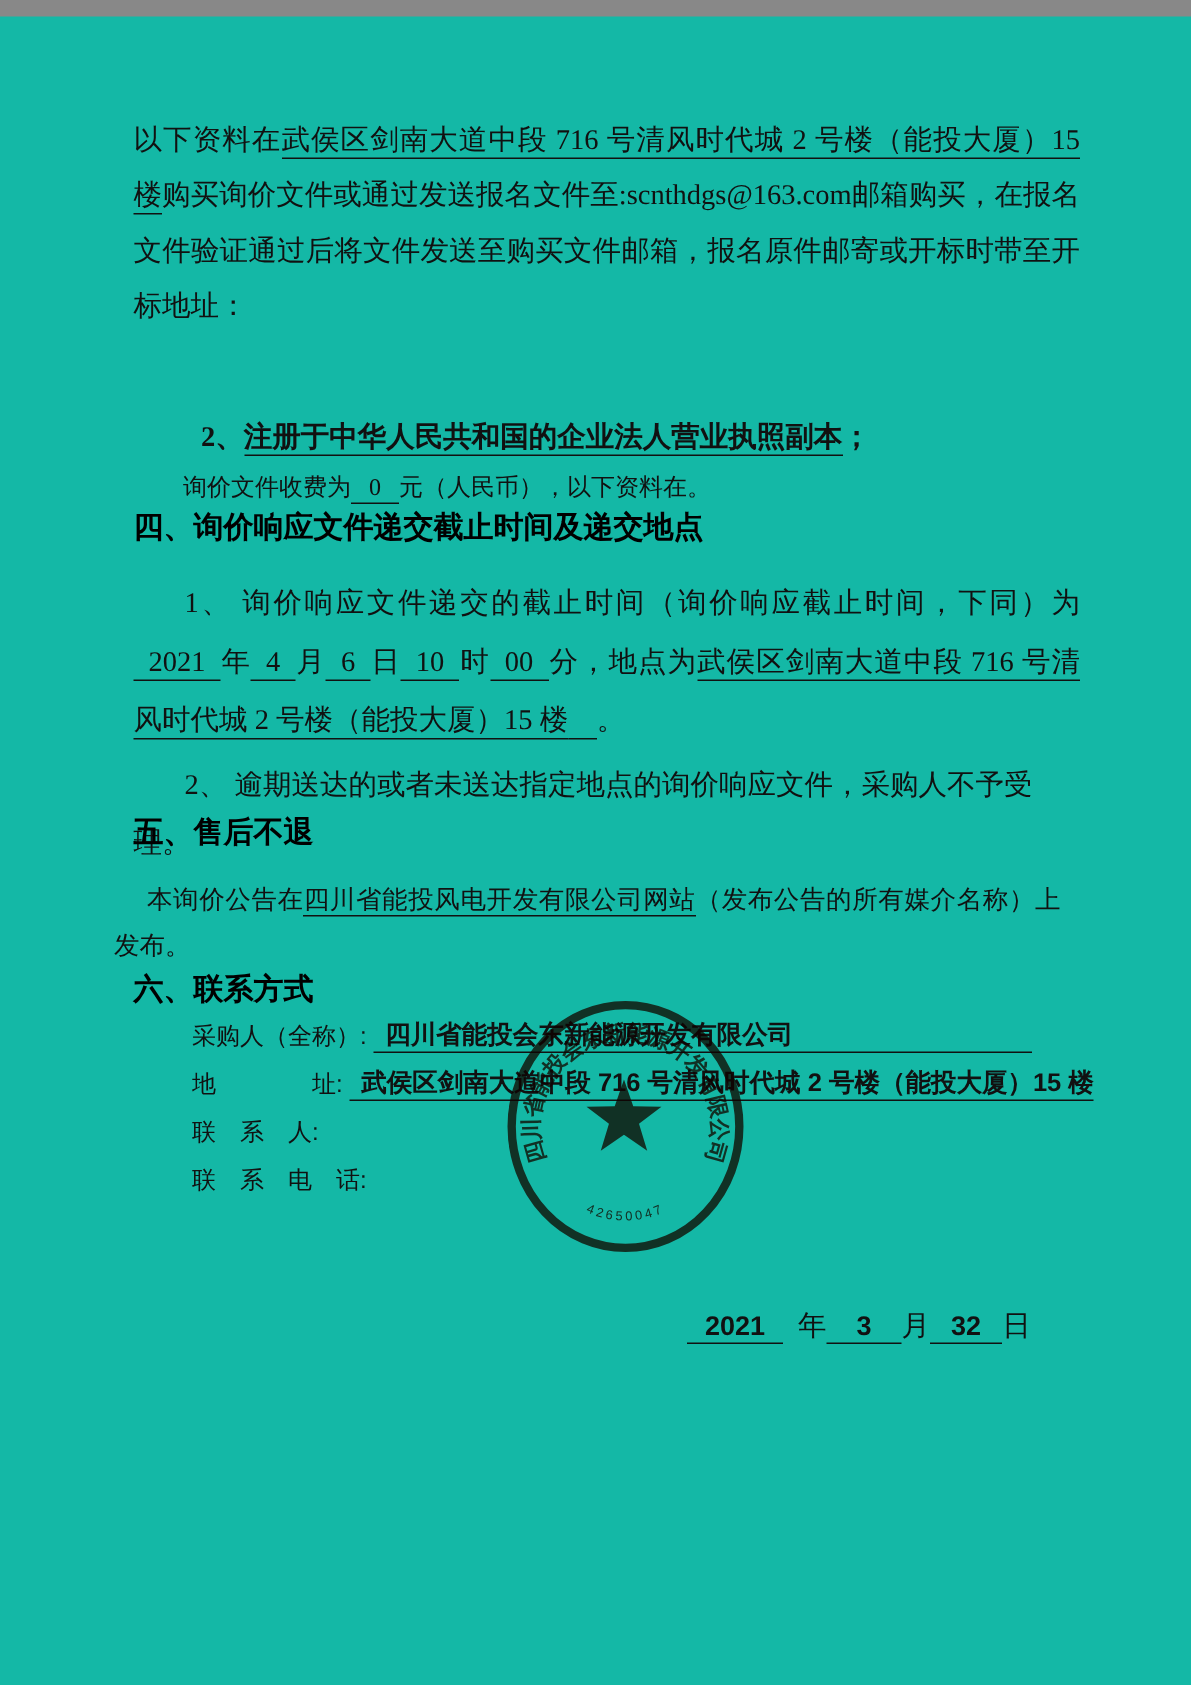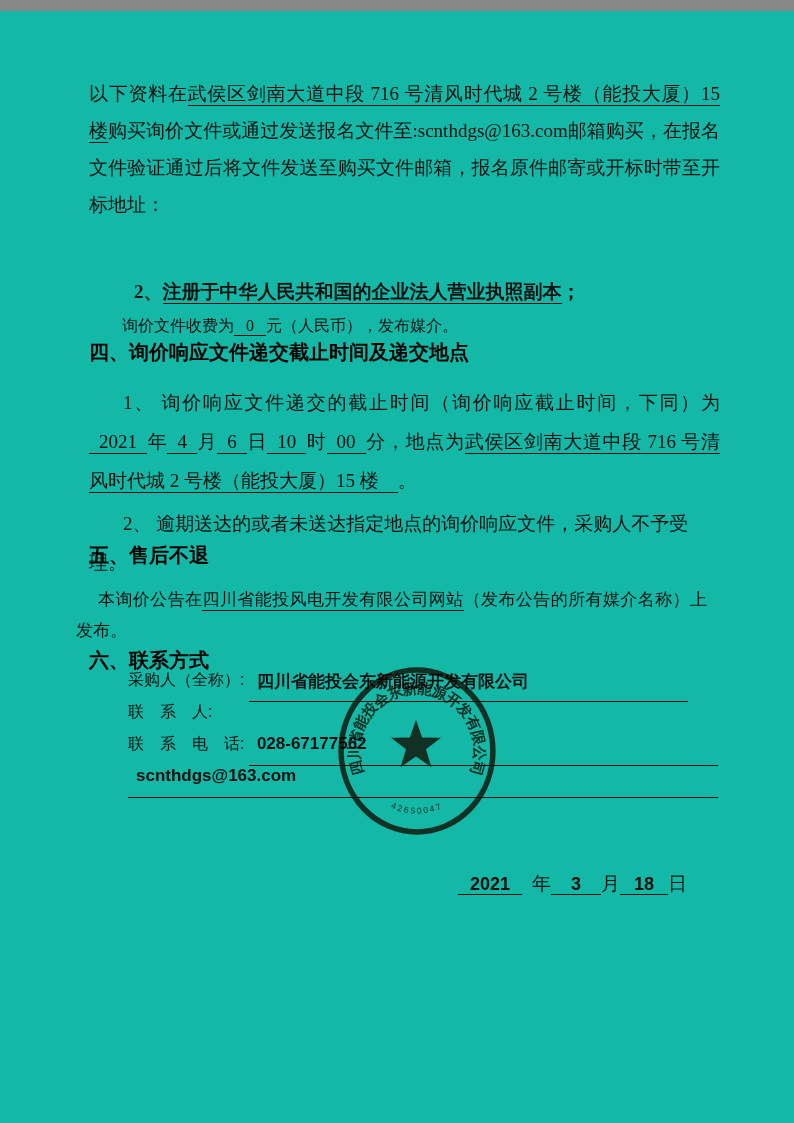--- a/index.html
+++ b/index.html
@@ -30,21 +30,21 @@
   .h5{top:532px;left:89px;}
   .h6{top:637px;left:89px;}
   
   .s4p1{top:372px;left:89px;width:631px;font-size:19px;line-height:39px;text-align:justify;text-indent:34px;}
   .s4p1 .u.num{padding-left:10px;padding-right:10px;}
   .s4p2{top:493px;left:89px;width:631px;font-size:19px;line-height:39px;text-indent:34px;}
   
   .s5p{top:573px;left:76px;width:631px;font-size:17px;line-height:31px;text-align:justify;text-indent:22px;}
   
   .contact{top:659px;left:128px;width:590px;font-family:"Liberation Sans","DejaVu Sans",sans-serif;font-size:16px;}
-  .c-row{display:flex;height:32px;}
+  .c-row{display:flex;align-items:flex-end;height:32px;}
   .c-label{white-space:pre;flex:0 0 auto;color:#111;}
   .c-fill{flex:1 1 auto;border-bottom:1.8px solid #111;font-weight:bold;font-size:17px;padding-left:8px;white-space:nowrap;}
   .c-row.r1 .c-fill{margin-right:30px;}
   .c-row.r3 .c-fill{margin-right:15px;padding-left:14px;}
   
   .dateline{top:860px;left:458px;font-size:19px;line-height:26px;white-space:nowrap;}
   .dateline .num{font-family:"Liberation Sans","DejaVu Sans",sans-serif;font-weight:bold;font-size:18px;}
   .dateline .u.d1{padding:0 12px;}
   .dateline .u.d2{padding:0 20px;}
   .dateline .u.d3{padding:0 14px;}
@@ -55,52 +55,54 @@
 </head>
 <body>
 
 <div class="page">
 
   <div class="abs body-text para1"><span>以下资料在</span><span class="u">武侯区剑南大道中段 716 号清风时代城 2 号楼（能投大厦）15 楼</span><span>购买询价文件或通过发送报名文件至:scnthdgs@163.com邮箱购买，在报名文件验证通过后将文件发送至购买文件邮箱，报名原件邮寄或开标时带至开标地址：</span></div>
 
 
   <div class="abs req2"><span>2、</span><span class="u">注册于中华人民共和国的企业法人营业执照副本</span><span>；</span></div>
 
-  <div class="abs fee"><span>询价文件收费为</span><span class="u">0</span><span>元（人民币），发布媒介。</span></div>
+  <div class="abs fee"><span>询价文件收费为</span><span class="u">0</span><span>元（人民币），以下资料在。</span></div>
 
   <div class="abs heading h4">四、询价响应文件递交截止时间及递交地点</div>
 
   <div class="abs s4p1"><span>1、</span><span> 询价响应文件递交的截止时间（询价响应截止时间，下同）为</span><span class="u num">2021</span><span>年</span><span class="u num">4</span><span>月</span><span class="u num">6</span><span>日</span><span class="u num">10</span><span>时</span><span class="u num">00</span><span>分，地点为</span><span class="u">武侯区剑南大道中段 716 号清风时代城 2 号楼（能投大厦）15 楼</span><span class="u blank1"></span><span>。</span></div>
 
   <div class="abs s4p2"><span>2、</span><span> 逾期送达的或者未送达指定地点的询价响应文件，采购人不予受理。</span></div>
 
   <div class="abs heading h5">五、售后不退</div>
 
   <div class="abs s5p"><span>本询价公告在</span><span class="u">四川省能投风电开发有限公司网站</span><span>（发布公告的所有媒介名称）上发布。</span></div>
 
   <div class="abs heading h6">六、联系方式</div>
 
   <div class="abs contact">
     <div class="c-row r1">
         <span class="c-label">采购人（全称）: </span>
         <span class="c-fill">四川省能投会东新能源开发有限公司</span>
       </div>
+    <div class="c-row r2">
+        <span class="c-label">地　　　　址: </span>
+        <span class="c-fill">武侯区剑南大道中段 716 号清风时代城 2 号楼（能投大厦）15 楼</span>
+      </div>
     <div class="c-row r3">
         <span class="c-label">联　系　人: </span>
       </div>
     <div class="c-row r4">
         <span class="c-label">联　系　电　话: </span>
-        <span class="c-fill">028-67177562</span>
       </div>
     <div class="c-row r5">
-        <span class="c-fill">scnthdgs@163.com</span>
       </div>
   </div>
 
-  <div class="abs dateline"><span class="u d1"><span class="num">2021</span></span><span class="gap"></span><span>年</span><span class="u d2"><span class="num">3</span></span><span>月</span><span class="u d3"><span class="num">18</span></span><span>日</span></div>
+  <div class="abs dateline"><span class="u d1"><span class="num">2021</span></span><span class="gap"></span><span>年</span><span class="u d2"><span class="num">3</span></span><span>月</span><span class="u d3"><span class="num">32</span></span><span>日</span></div>
 
   <svg class="abs seal" viewBox="0 0 160 170" xmlns="http://www.w3.org/2000/svg">
     <defs>
       <path id="sealArcTop" d="M 29.2 110.9 A 57 57 0 1 1 130.8 110.9" fill="none"></path>
       <path id="sealArcBottom" d="M 51.9 140.2 A 62 62 0 0 0 108.1 140.2" fill="none"></path>
     </defs>
     <ellipse cx="80" cy="85" rx="75" ry="80" fill="none" stroke="#d0291c" stroke-width="5.5"></ellipse>
     <polygon fill="#d0291c" points="79,54 85.1,71.6 103.7,72 88.9,83.2 94.3,101 79,90.4 63.7,101 69.1,83.2 54.3,72 72.9,71.6"></polygon>
     <text fill="#d0291c" font-size="14.5" font-weight="bold" letter-spacing="-0.5" font-family="Liberation Sans, DejaVu Sans, sans-serif">
       <textPath href="#sealArcTop" startOffset="50%" text-anchor="middle">四川省能投会东新能源开发有限公司</textPath>

